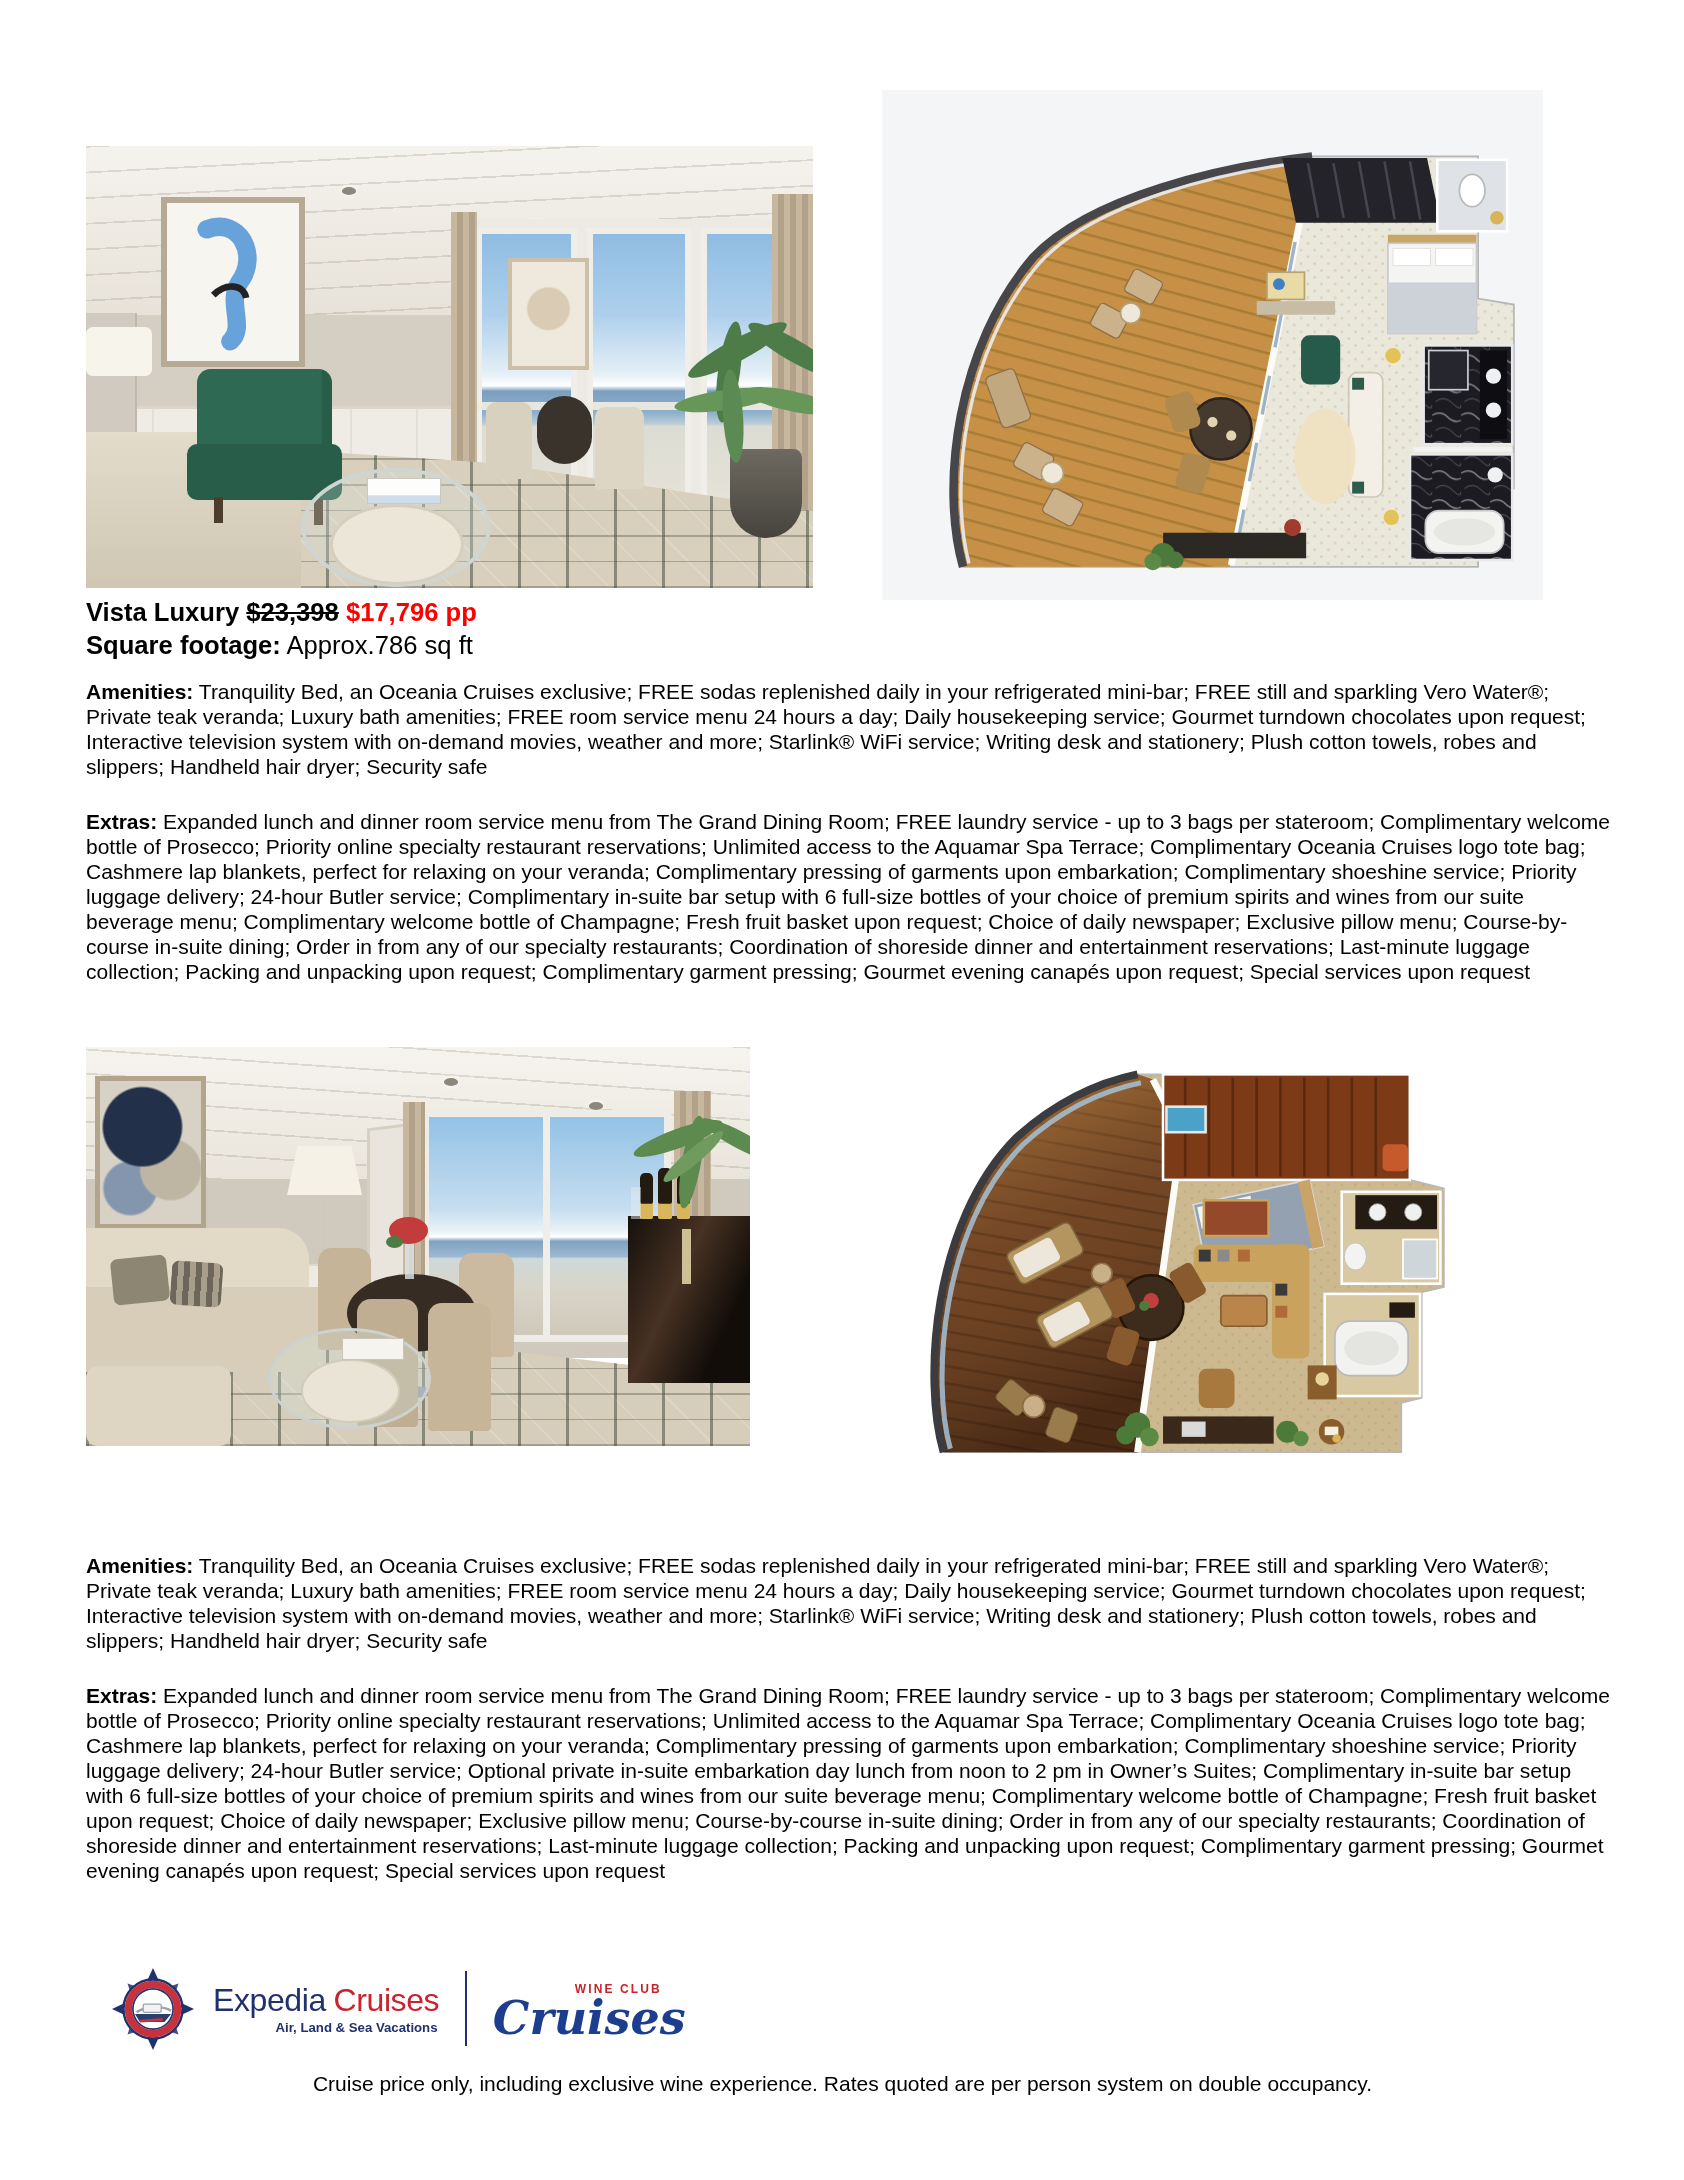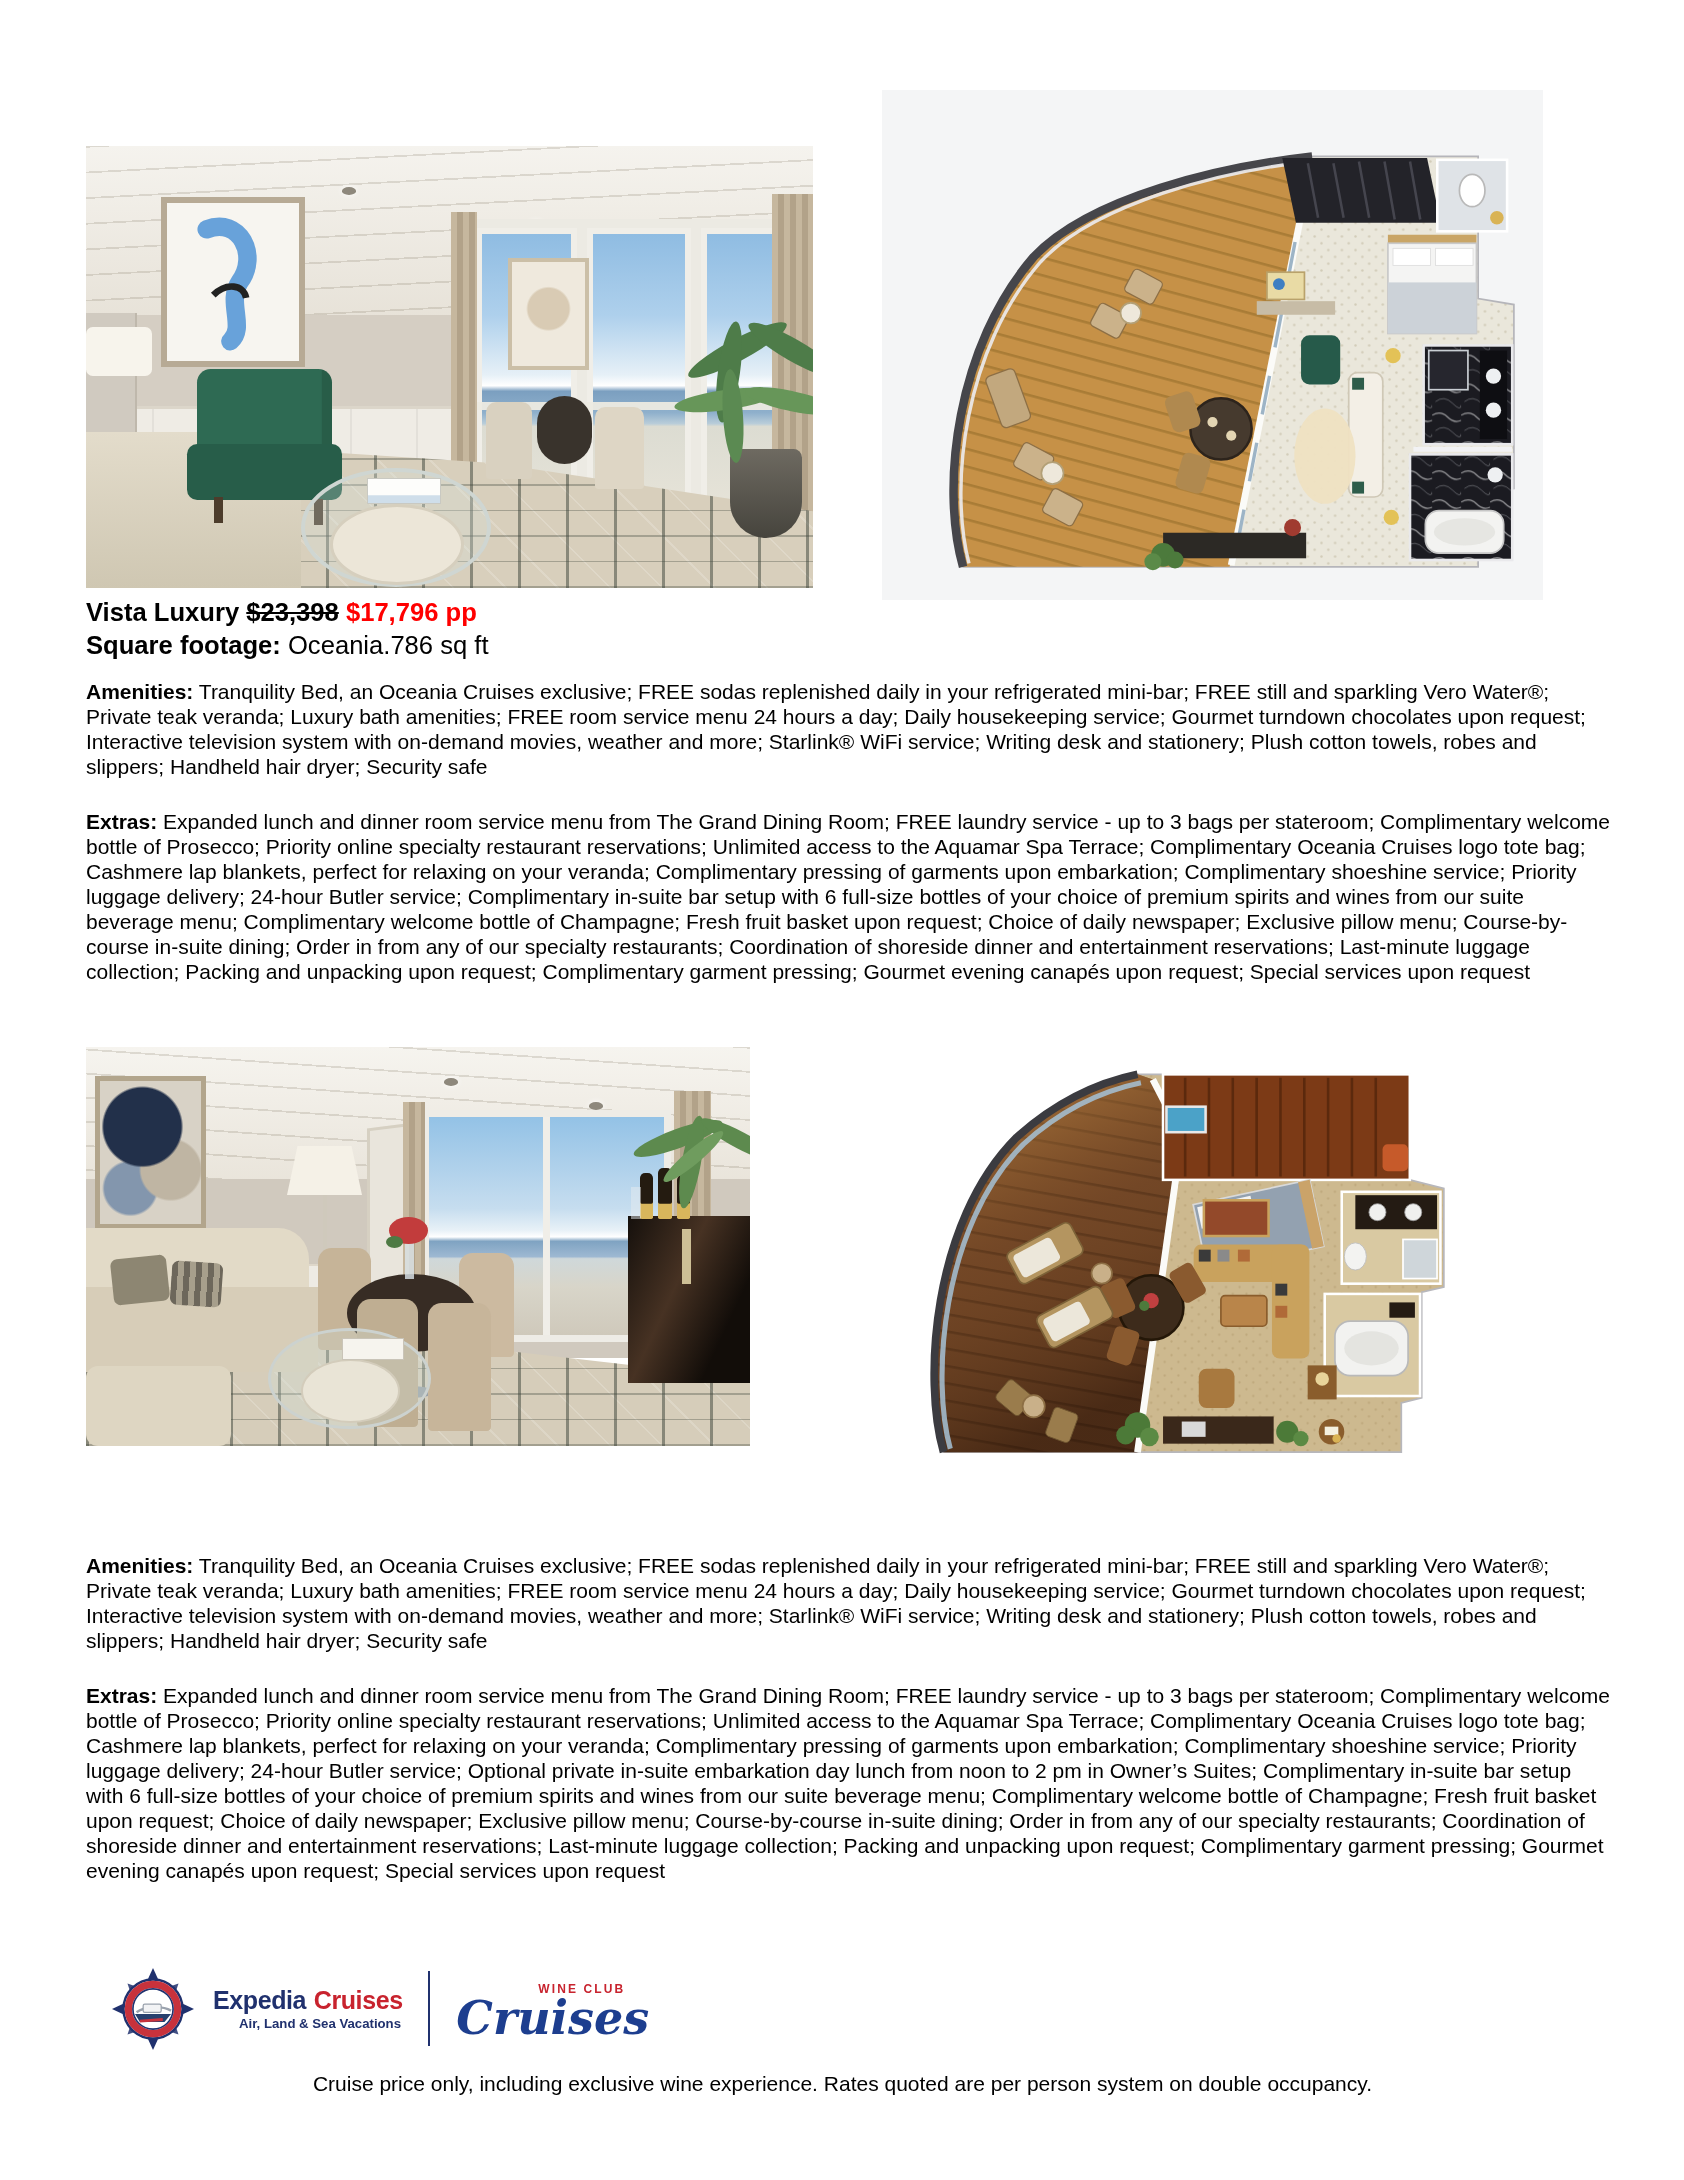--- a/index.html
+++ b/index.html
@@ -81,21 +81,21 @@
   .p2-ctable{position:absolute;left:182px;top:281px;width:157px;height:95px;border-radius:50%;border:3.4px solid #ccd2cf;background:rgba(210,224,218,.3);}
   .p2-cbase{position:absolute;left:215px;top:312px;width:95px;height:60px;border-radius:50%;background:#e9e4d6;border:2.6px solid #d3ccbb;}
   .p2-book{position:absolute;left:256px;top:291px;width:60px;height:20.4px;background:#f6f4ee;border:1.7px solid #c9c4b8;}
   .p2-sideboard{position:absolute;left:542px;top:169px;width:123px;height:167px;background:linear-gradient(115deg,#15100c 0%,#473223 40%,#120d09 75%);}
   .p2-handle{position:absolute;left:596px;top:182px;width:8.5px;height:55px;background:#cdbf96;}
   .bottle{position:absolute;background:#241b10;border-radius:5.1px 5.1px 1.7px 1.7px;box-shadow:inset 0 -15.3px 0 #d8b65c;}
   .p2-glass{position:absolute;left:545px;top:140px;width:10.2px;height:32px;background:rgba(230,235,240,.5);}
   .pf{position:absolute;background:#5d8a4e;border-radius:50%;}
   
   .footer-logos{position:absolute;left:112px;top:1959px;height:99px;display:flex;align-items:center;gap:19px;}
-  .brand-line{font-size:25px;font-weight:bold;letter-spacing:-0.4px;white-space:nowrap;}
+  .brand-line{font-size:32px;font-weight:normal;letter-spacing:-0.4px;white-space:nowrap;}
   .brand-word1{color:#20316e;}
   .brand-word2{color:#c8232e;margin-left:7.7px;}
   .brand-tagline{font-size:13.2px;font-weight:600;color:#20316e;text-align:right;margin-top:0.9px;padding-right:1.7px;}
   .logo-divider{width:0;height:75px;border-left:2.6px solid #20316e;margin:0 6.8px;}
   .wine-block{position:relative;width:213px;height:89px;margin-top:23px;}
   .wine-club{position:absolute;top:6.8px;left:82px;color:#c8232e;font-weight:bold;font-size:12px;letter-spacing:2.1px;white-space:nowrap;}
   .wine-script{position:absolute;left:0;top:15.3px;font-family:"DejaVu Serif","Liberation Serif",serif;font-style:italic;font-weight:bold;font-size:46px;color:#1d3e8f;}
   .disclaimer{position:absolute;left:0;top:2072px;width:1685px;text-align:center;font-size:21px;color:#000;}
 </style>
 </head>
@@ -218,21 +218,21 @@
       <circle cx="292" cy="262" r="12" fill="#eee8db" stroke="#b3a077" stroke-width="2"></circle>
       <circle cx="200" cy="450" r="13" fill="#eee8db" stroke="#b3a077" stroke-width="2"></circle>
       <circle cx="330" cy="546" r="14" fill="#4c7a3c"></circle>
         <circle cx="344" cy="552" r="10" fill="#4c7a3c"></circle>
         <circle cx="318" cy="554" r="10" fill="#5b8a48"></circle>
     </svg>
   </div>
 
   <div class="suite-head" style="top:596px;">
     <div><span class="b">Vista Luxury</span> <span class="b strike">$23,398</span> <span class="b red">$17,796 pp</span></div>
-    <div><span class="b">Square footage:</span> <span>Oceania.786 sq ft</span></div>
+    <div><span class="b">Square footage:</span> <span>Approx.786 sq ft</span></div>
   </div>
   <p class="par" style="top:679px;"><span class="b">Amenities:</span> <span>Tranquility Bed, an Oceania Cruises exclusive; FREE sodas replenished daily in your refrigerated mini-bar; FREE still and sparkling Vero Water®; Private teak veranda; Luxury bath amenities; FREE room service menu 24 hours a day; Daily housekeeping service; Gourmet turndown chocolates upon request; Interactive television system with on-demand movies, weather and more; Starlink® WiFi service; Writing desk and stationery; Plush cotton towels, robes and slippers; Handheld hair dryer; Security safe</span></p>
   <p class="par" style="top:809px;"><span class="b">Extras:</span> <span>Expanded lunch and dinner room service menu from The Grand Dining Room; FREE laundry service - up to 3 bags per stateroom; Complimentary welcome bottle of Prosecco; Priority online specialty restaurant reservations; Unlimited access to the Aquamar Spa Terrace; Complimentary Oceania Cruises logo tote bag; Cashmere lap blankets, perfect for relaxing on your veranda; Complimentary pressing of garments upon embarkation; Complimentary shoeshine service; Priority luggage delivery; 24-hour Butler service; Complimentary in-suite bar setup with 6 full-size bottles of your choice of premium spirits and wines from our suite beverage menu; Complimentary welcome bottle of Champagne; Fresh fruit basket upon request; Choice of daily newspaper; Exclusive pillow menu; Course-by-course in-suite dining; Order in from any of our specialty restaurants; Coordination of shoreside dinner and entertainment reservations; Last-minute luggage collection; Packing and unpacking upon request; Complimentary garment pressing; Gourmet evening canapés upon request; Special services upon request</span></p>
 
   <div class="photo photo2">
     <div class="p2-ceiling"></div>
     <div class="p-light" style="left:358px;top:31px;"></div>
     <div class="p-light" style="left:503px;top:55px;"></div>
     <div class="p2-wall"></div>
     <div class="p2-art"></div>

